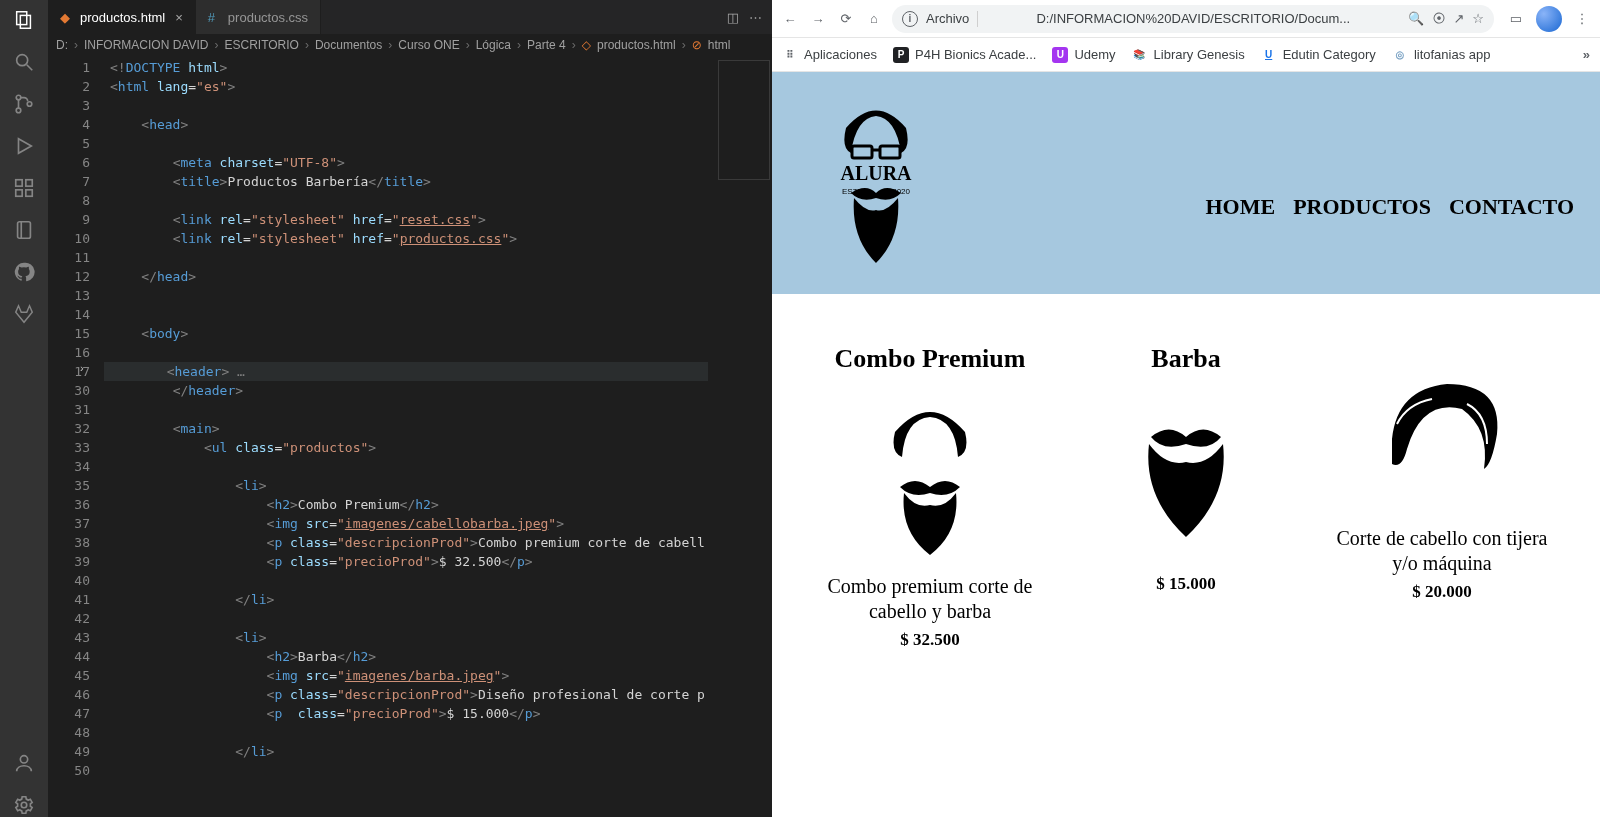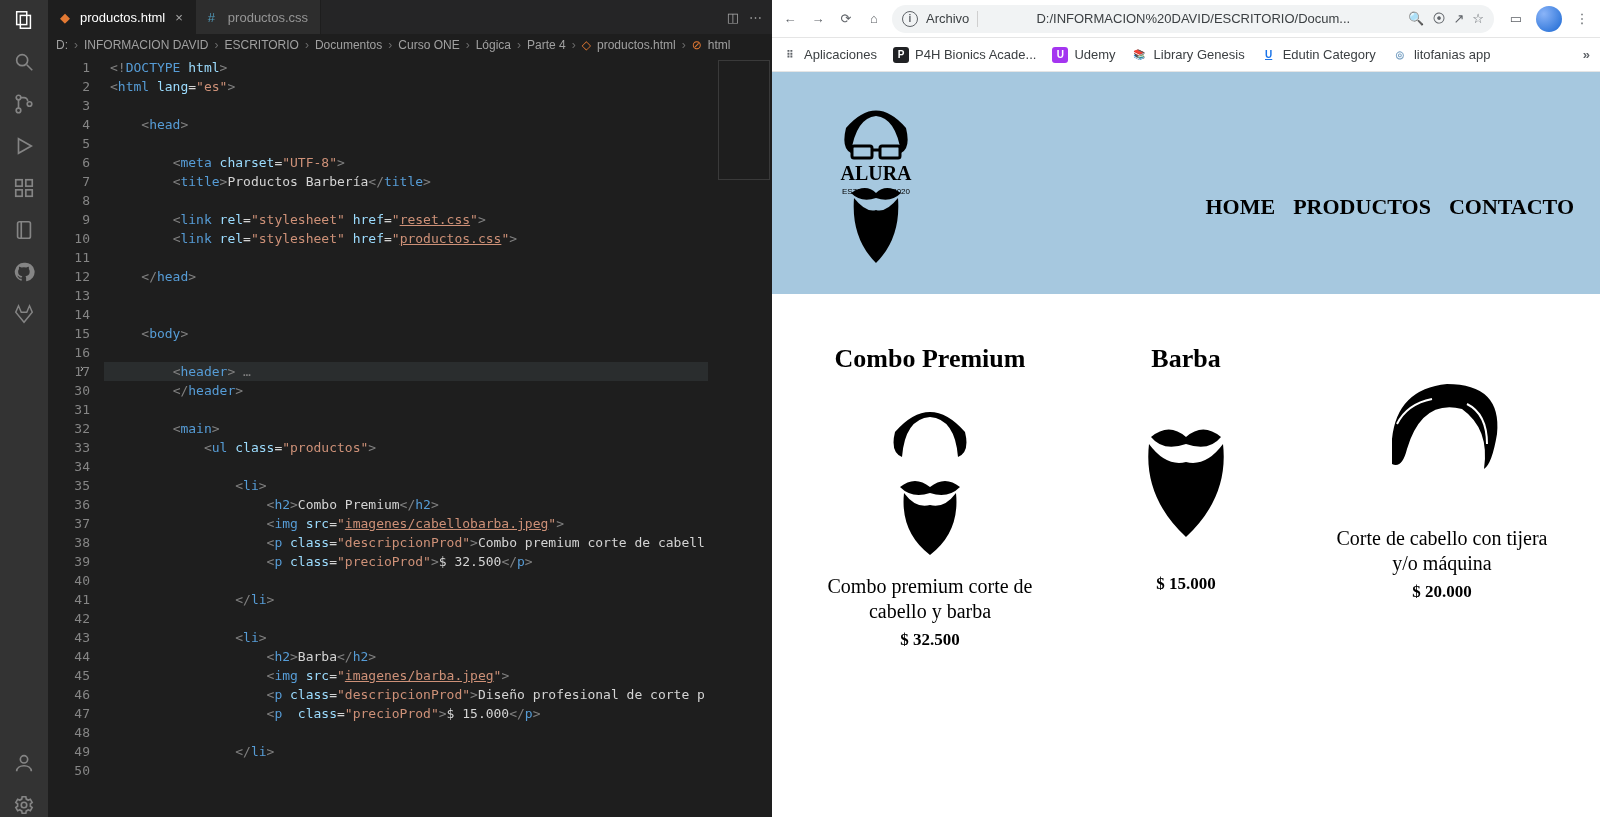--- a/index.html
+++ b/index.html
@@ -27,21 +27,21 @@
 .tab .close { margin-left: 4px; color: #aaa; }
 .tabs-spacer { flex: 1; }
 .tabs-actions { display: flex; align-items: center; gap: 10px; padding: 0 10px; color: #aaa; }
 
 .breadcrumbs { height: 22px; display: flex; align-items: center; padding: 0 8px; gap: 6px; font-size: 12px; color: #a0a0a0; background: #1e1e1e; }
 .breadcrumbs .sep { color: #6a6a6a; }
 
 .editor-wrap { flex: 1; display: flex; position: relative; }
 .gutter { width: 56px; background: #1e1e1e; color: #858585; text-align: right; padding-right: 14px; font-family: Consolas, monospace; font-size: 13px; line-height: 19px; padding-top: 2px; user-select: none; }
 .code { flex: 1; font-family: Consolas, monospace; font-size: 13px; line-height: 19px; padding-top: 2px; padding-left: 6px; white-space: pre; overflow: hidden; }
-.code .hl { background: #2a2d2e; display: block; margin-left: -6px; padding-left: 6px; }
+.code .hl { background: #2a2d2e; display: block; margin-left: -6px; }
 .minimap { position: absolute; right: 0; top: 0; width: 64px; height: 100%; background: #1e1e1e; }
 .minimap .mm-box { position: absolute; right: 2px; top: 4px; width: 52px; height: 120px; border: 1px solid #3a3a3a; }
 .fold-caret { position:absolute; left:32px; color:#c5c5c5; font-size:11px; }
 
 
 .c-gray { color: #808080; }
 .c-blue { color: #569cd6; }
 .c-attr { color: #9cdcfe; }
 .c-str  { color: #ce9178; }
 .c-txt  { color: #d4d4d4; }

